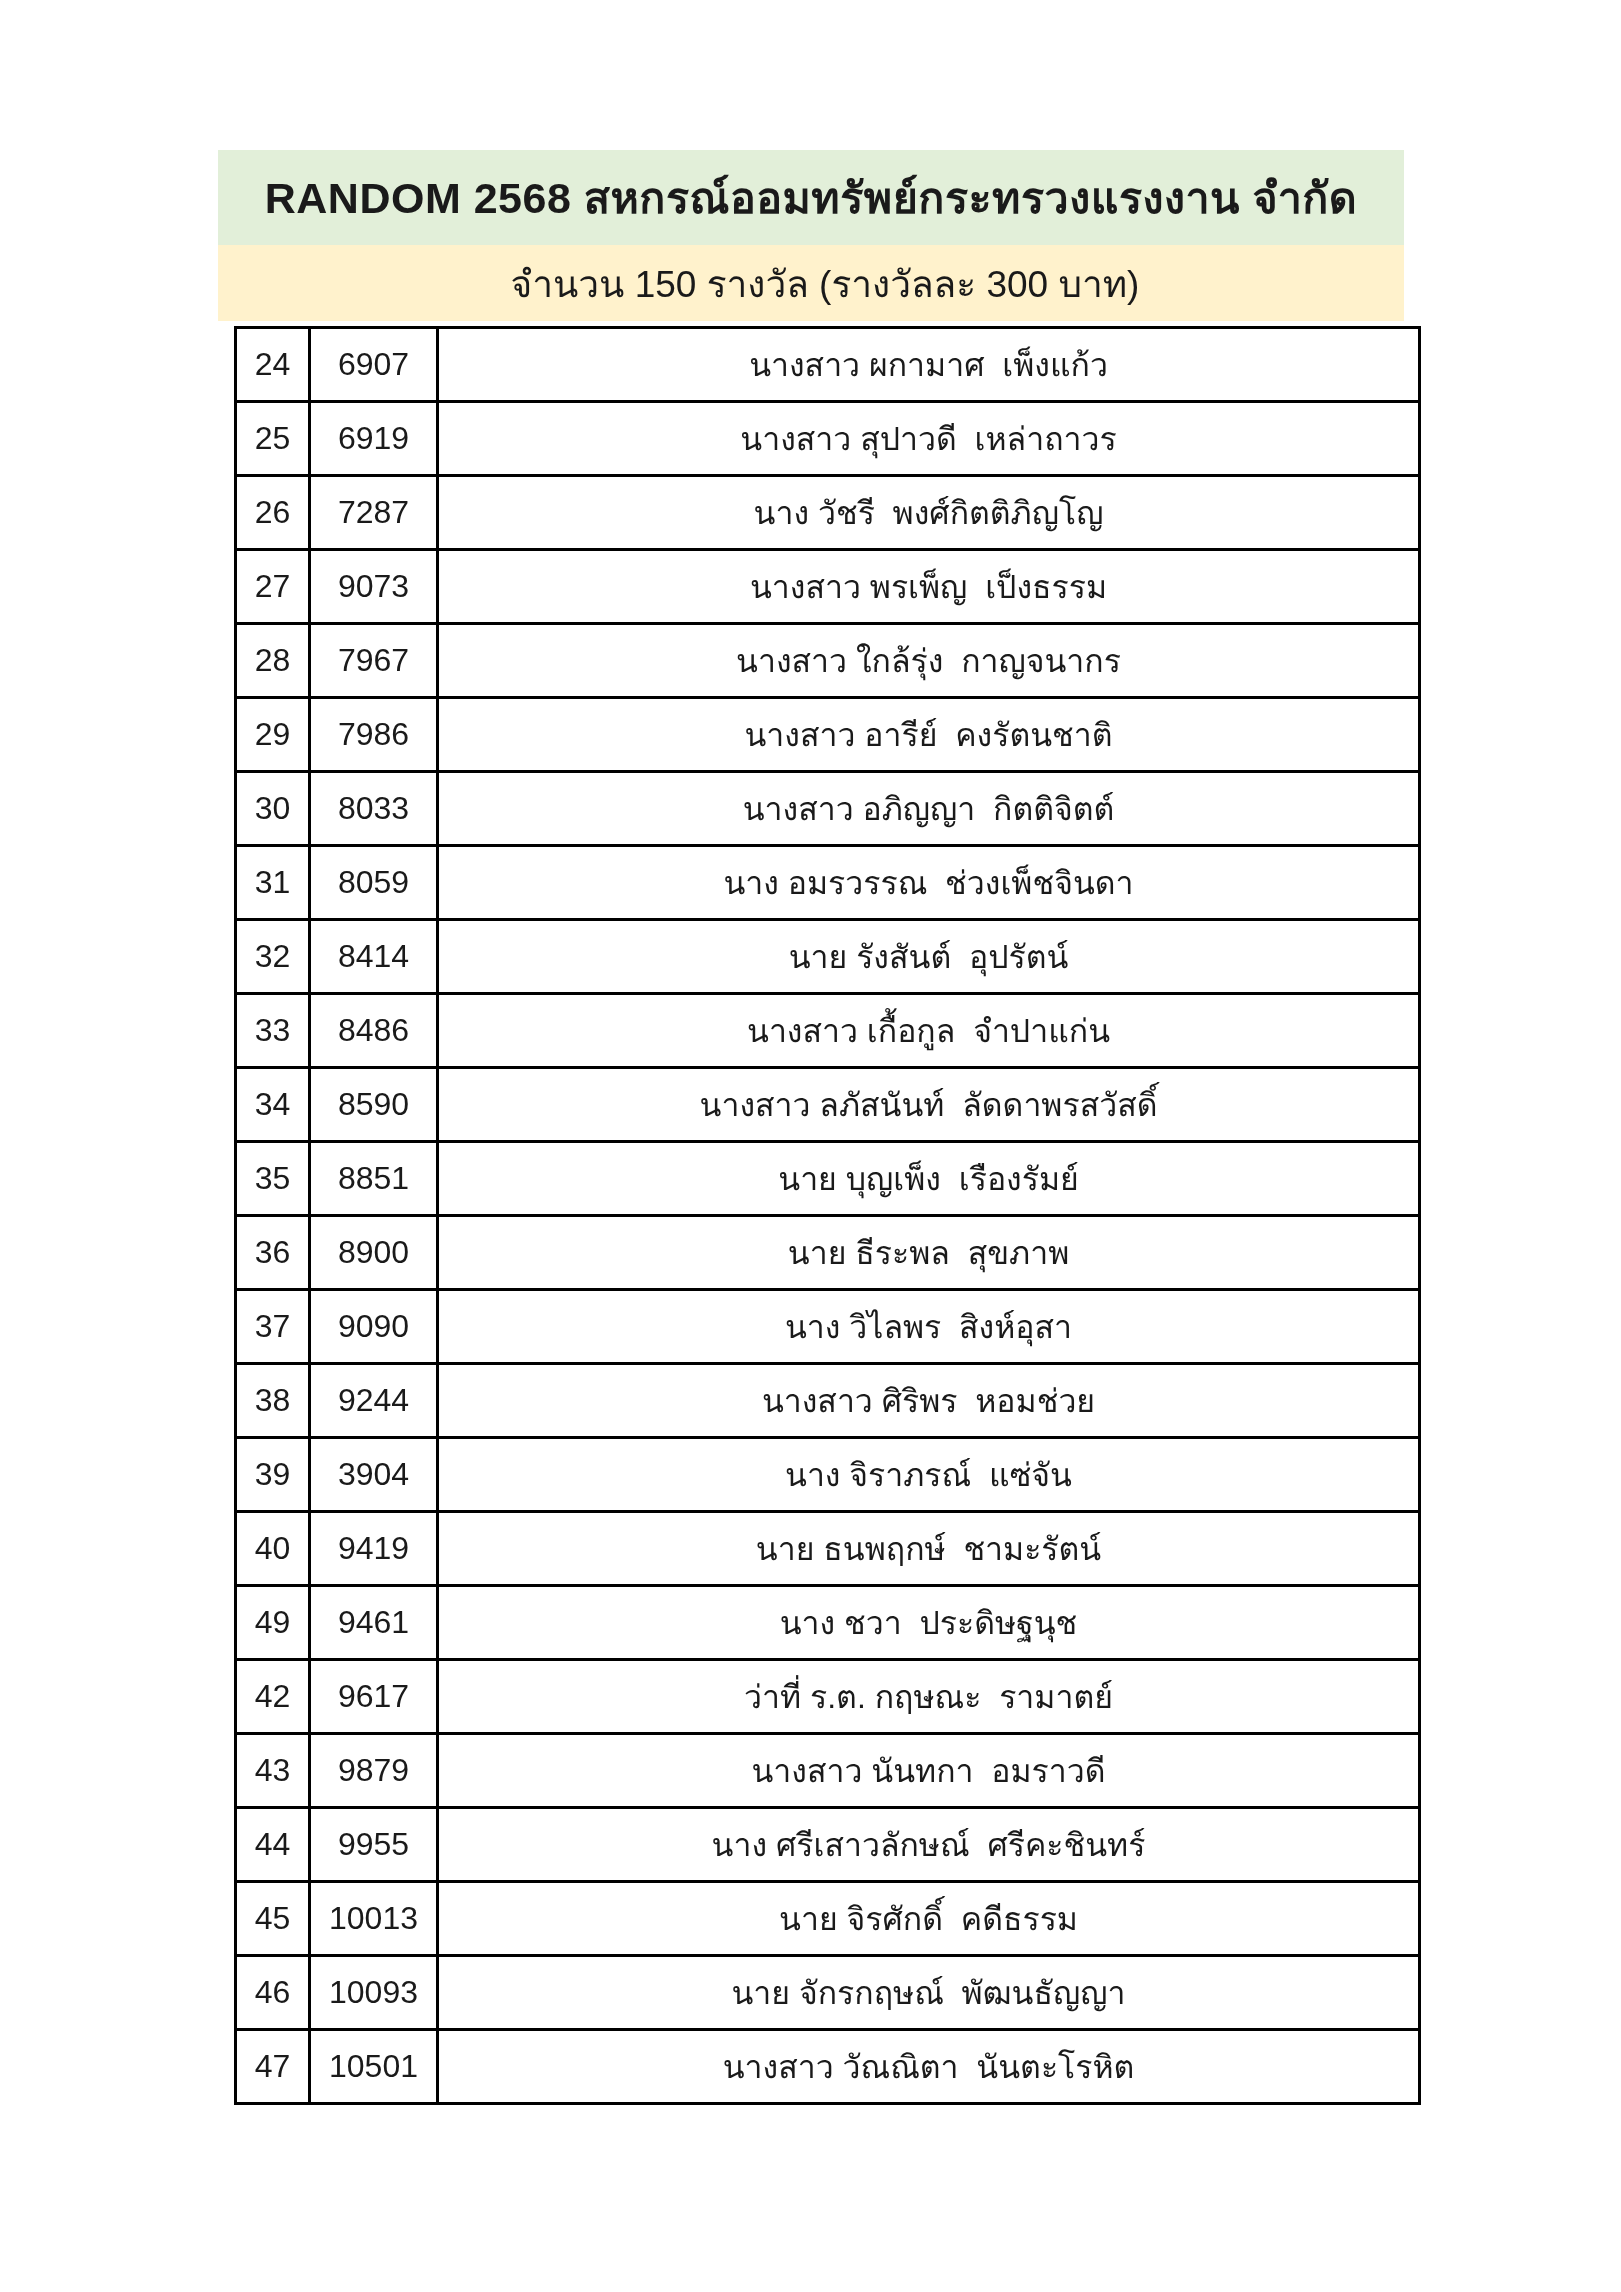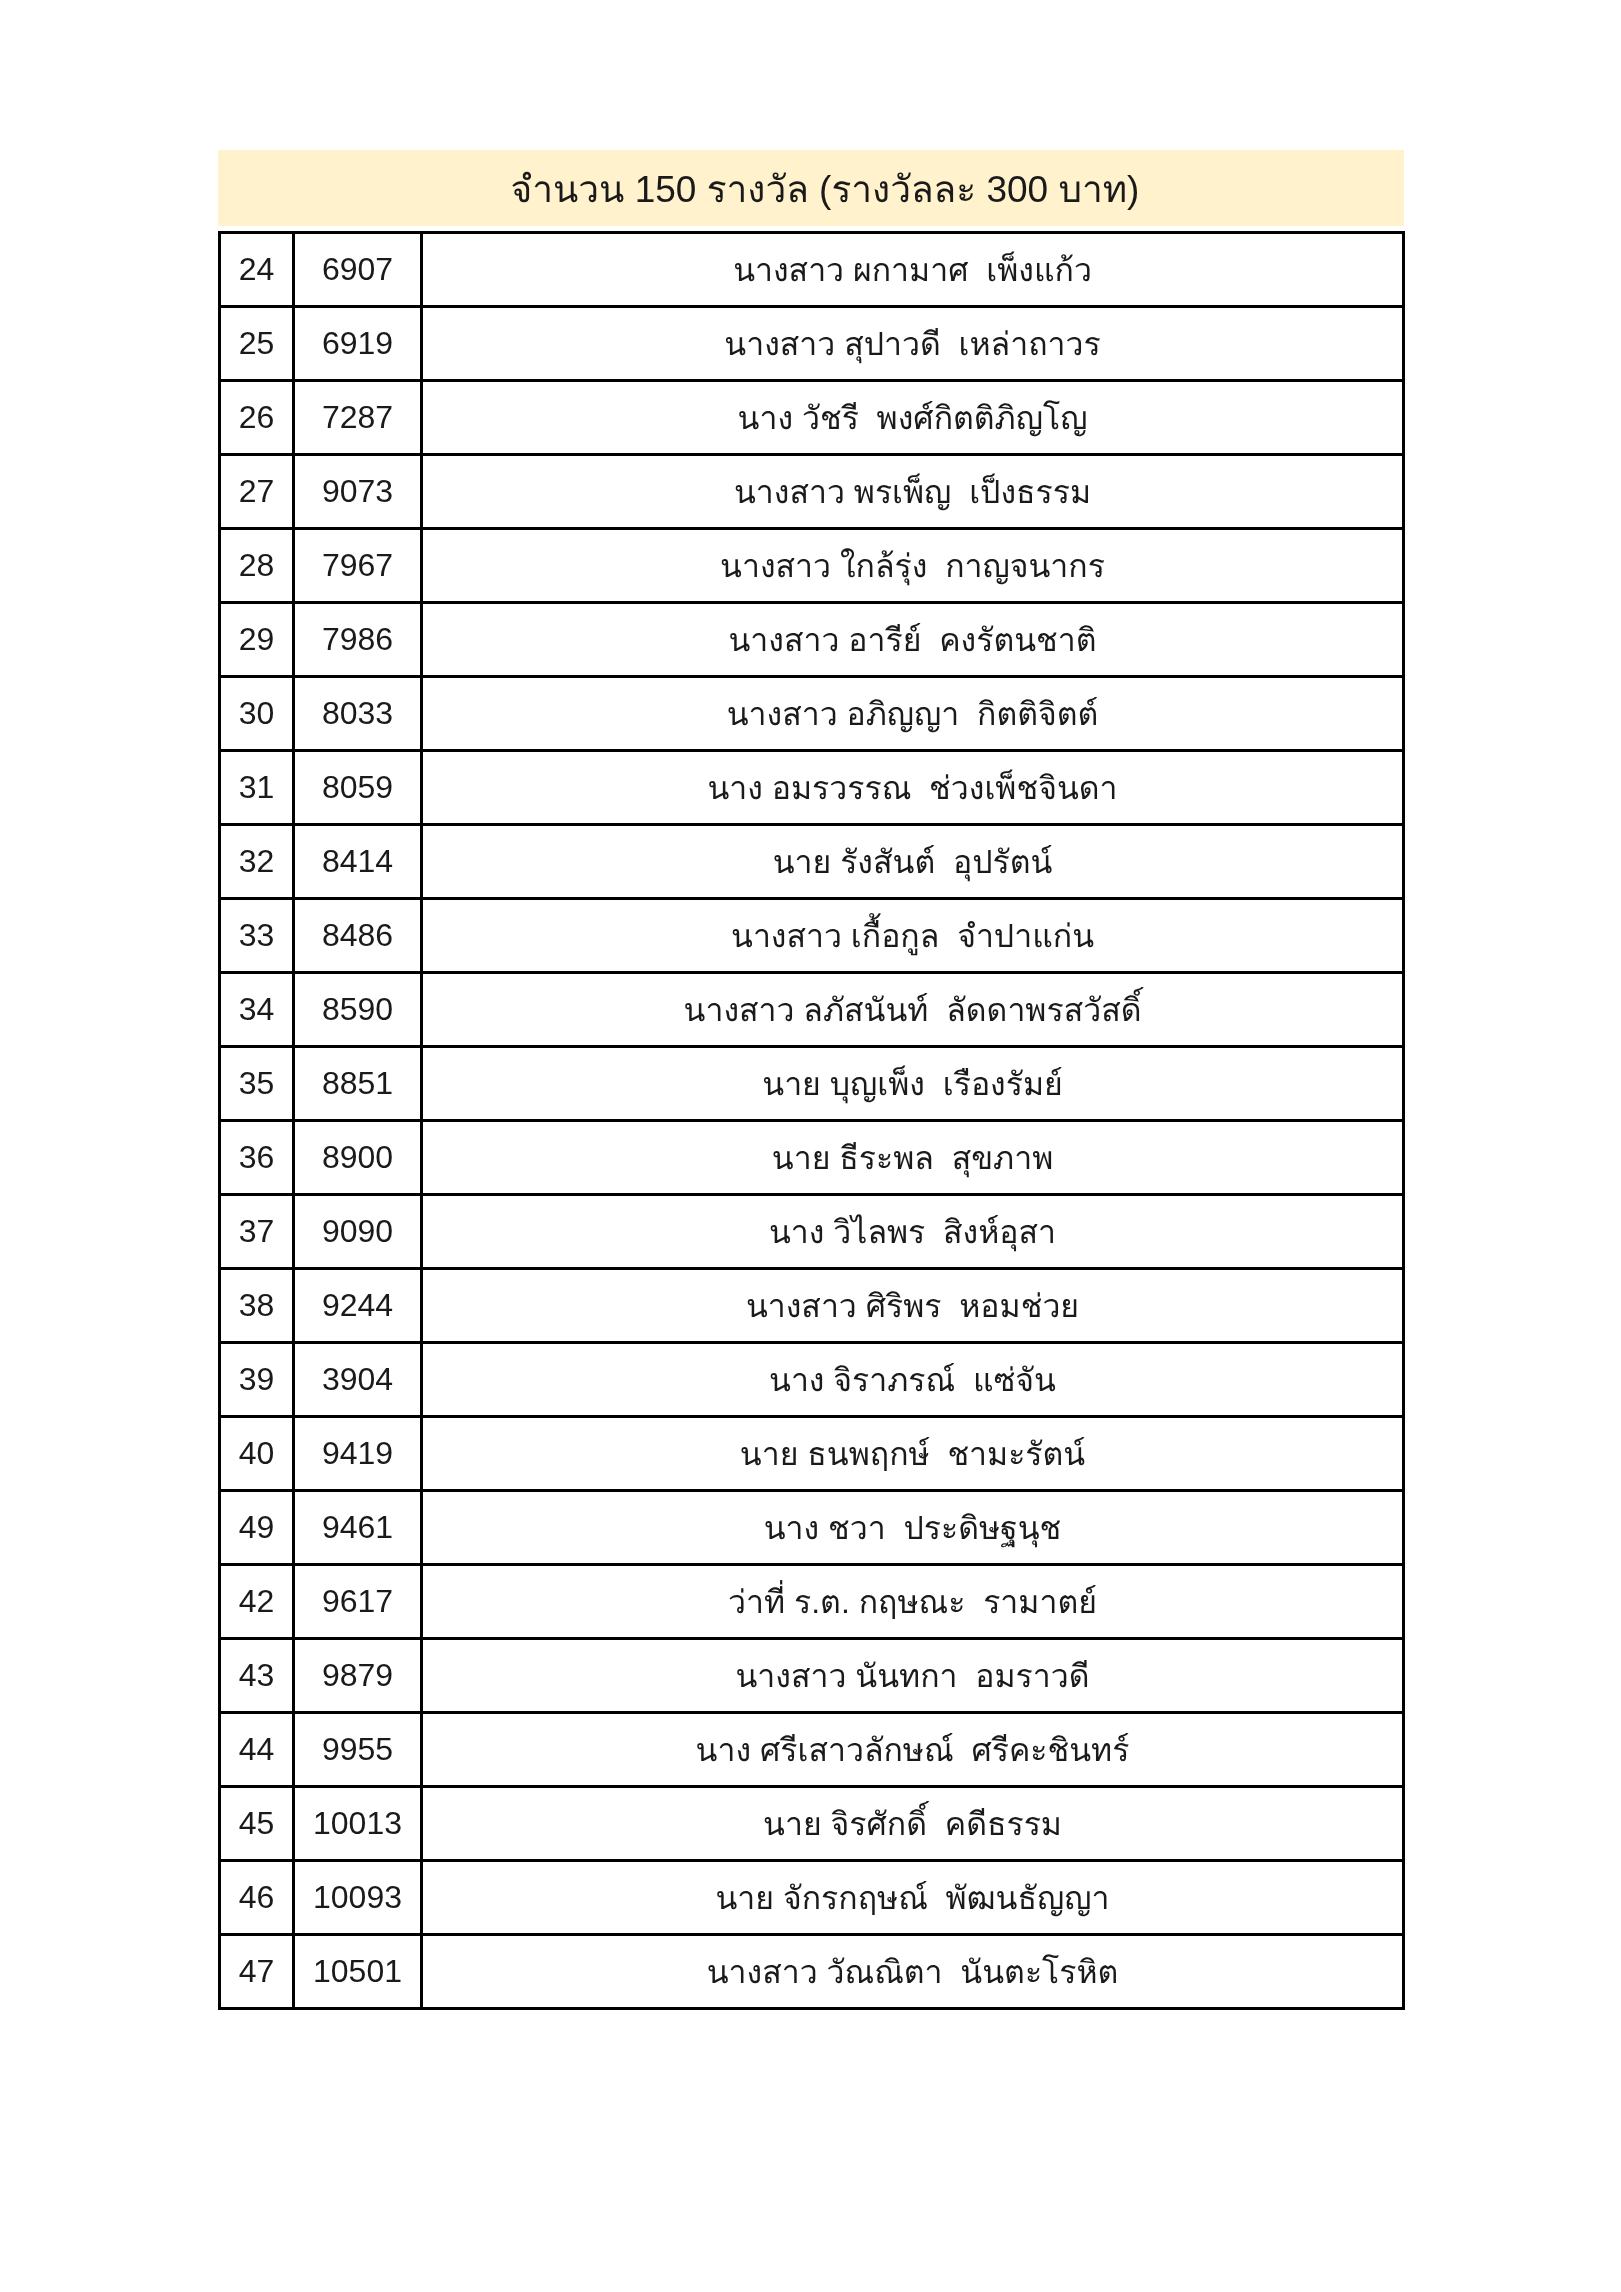--- a/index.html
+++ b/index.html
@@ -52,20 +52,21 @@
     text-align: center;
     font-size: 37px;
     font-weight: normal;
     padding-left: 28px;
   }
   table.winners {
     margin-top: 4.9px;
     width: 1184px;
     border-collapse: collapse;
     table-layout: fixed;
+    margin-left: 16px;
   }
   table.winners td {
     border: 3.9px solid var(--border-color);
     height: 74px;
     text-align: center;
     vertical-align: middle;
     font-size: 32px;
     padding: 0 3.9px;
     white-space: pre-wrap;
     overflow: hidden;
@@ -73,20 +74,23 @@
   td.col-no    { width: 74px;  }
   td.col-member{ width: 128px; }
   td.col-name  { width: 982px; }
 </style>
 </head>
 <body>
 
 <div class="page">
   <div class="content">
 
+    <div class="title-bar">
+      <span>RANDOM 2568 สหกรณ์ออมทรัพย์กระทรวงแรงงาน จำกัด</span>
+    </div>
 
     <div class="subtitle-bar">
       <span>จำนวน 150 รางวัล (รางวัลละ 300 บาท)</span>
     </div>
 
     <table class="winners">
       <tbody>
           <tr>
             <td class="col-no">24</td>
             <td class="col-member">6907</td>

